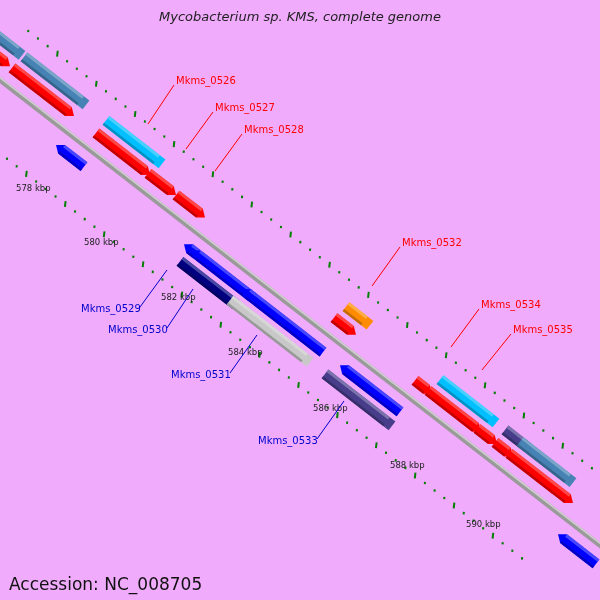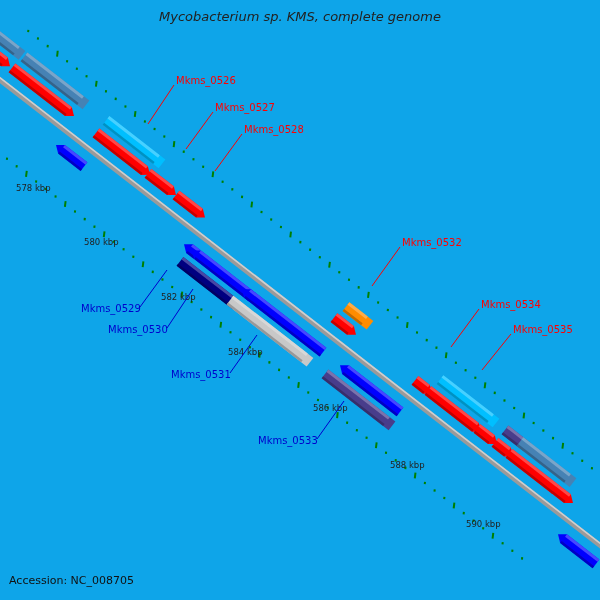--- a/index.html
+++ b/index.html
@@ -1,19 +1,19 @@
 <!DOCTYPE html>
 <html><head>
 <meta charset="utf-8">
 <style>
   html,body{margin:0;padding:0;background:#fff;}
-  #root{position:relative;width:600px;height:600px;overflow:hidden;background:#0ea5e9;font-family:"DejaVu Sans","Liberation Sans",sans-serif;}
+  #root{position:relative;width:600px;height:600px;overflow:hidden;background:#f0abfc;font-family:"DejaVu Sans","Liberation Sans",sans-serif;}
   #title{position:absolute;left:0;top:9px;width:600px;text-align:center;font-size:13px;font-style:italic;color:#222;}
   #map{position:absolute;left:0;top:0;}
-  .foot{position:absolute;top:574px;font-size:11px;color:#111;}
+  .foot{position:absolute;top:574px;font-size:17px;color:#111;}
   #acc{left:9px;}
   #topo{right:10px;}
   .lbl{font-size:10px;font-family:"DejaVu Sans",sans-serif;}
   .kbp{font-size:8.5px;fill:#222;font-family:"DejaVu Sans",sans-serif;}
 </style>
 </head>
 <body>
 
 <div id="root">
   <div id="title">Mycobacterium sp. KMS, complete genome</div>

